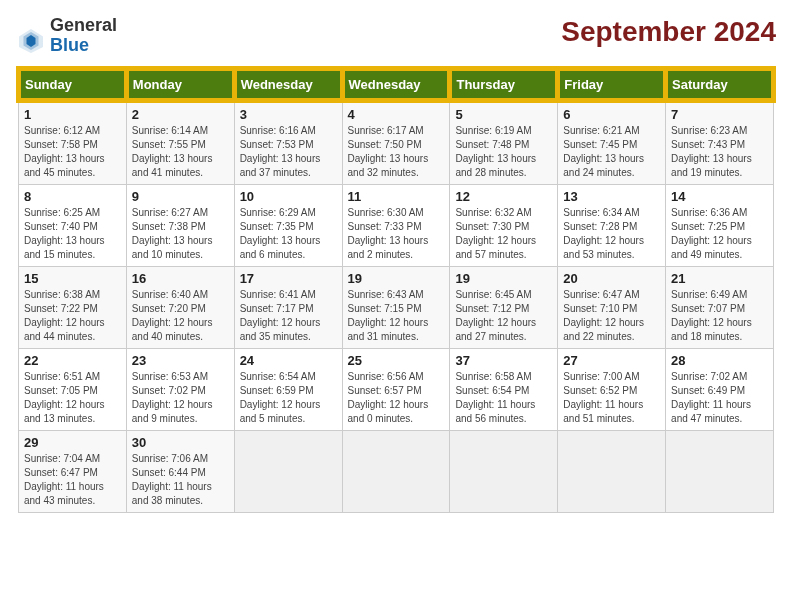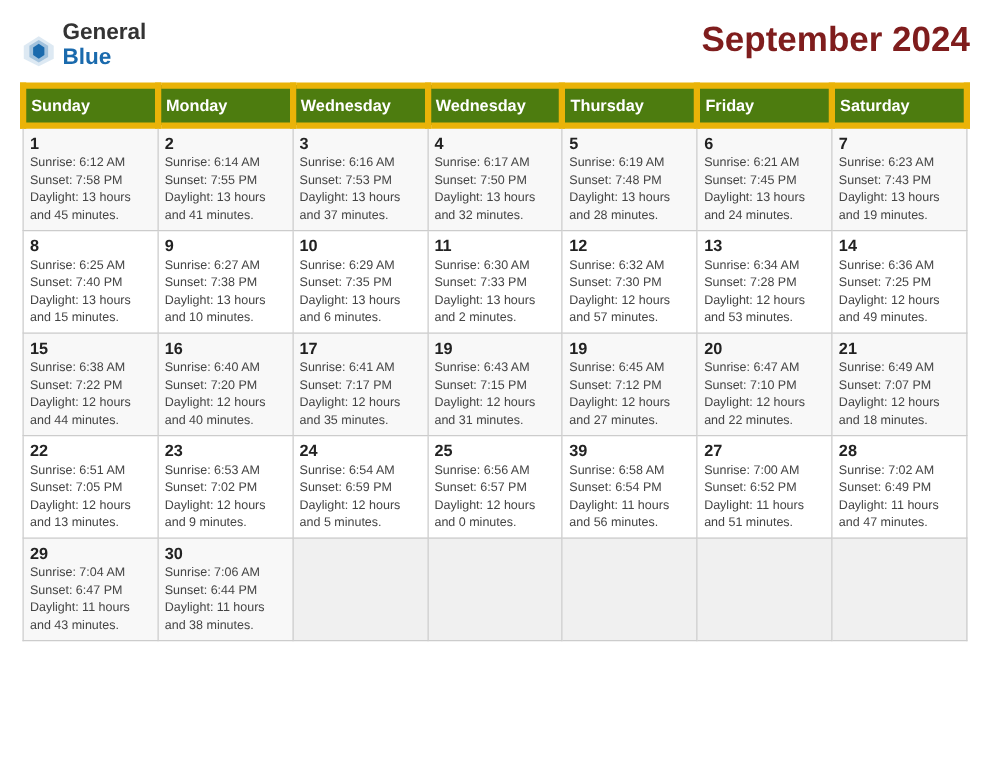--- a/index.html
+++ b/index.html
@@ -222,21 +222,21 @@
       </td>
         <td>
         <span class="day-number">24</span>
         <span class="day-info">Sunrise: 6:54 AM<br>Sunset: 6:59 PM<br>Daylight: 12 hours and 5 minutes.</span>
       </td>
         <td>
         <span class="day-number">25</span>
         <span class="day-info">Sunrise: 6:56 AM<br>Sunset: 6:57 PM<br>Daylight: 12 hours and 0 minutes.</span>
       </td>
         <td>
-        <span class="day-number">39</span>
+        <span class="day-number">37</span>
         <span class="day-info">Sunrise: 6:58 AM<br>Sunset: 6:54 PM<br>Daylight: 11 hours and 56 minutes.</span>
       </td>
         <td>
         <span class="day-number">27</span>
         <span class="day-info">Sunrise: 7:00 AM<br>Sunset: 6:52 PM<br>Daylight: 11 hours and 51 minutes.</span>
       </td>
         <td>
         <span class="day-number">28</span>
         <span class="day-info">Sunrise: 7:02 AM<br>Sunset: 6:49 PM<br>Daylight: 11 hours and 47 minutes.</span>
       </td>

